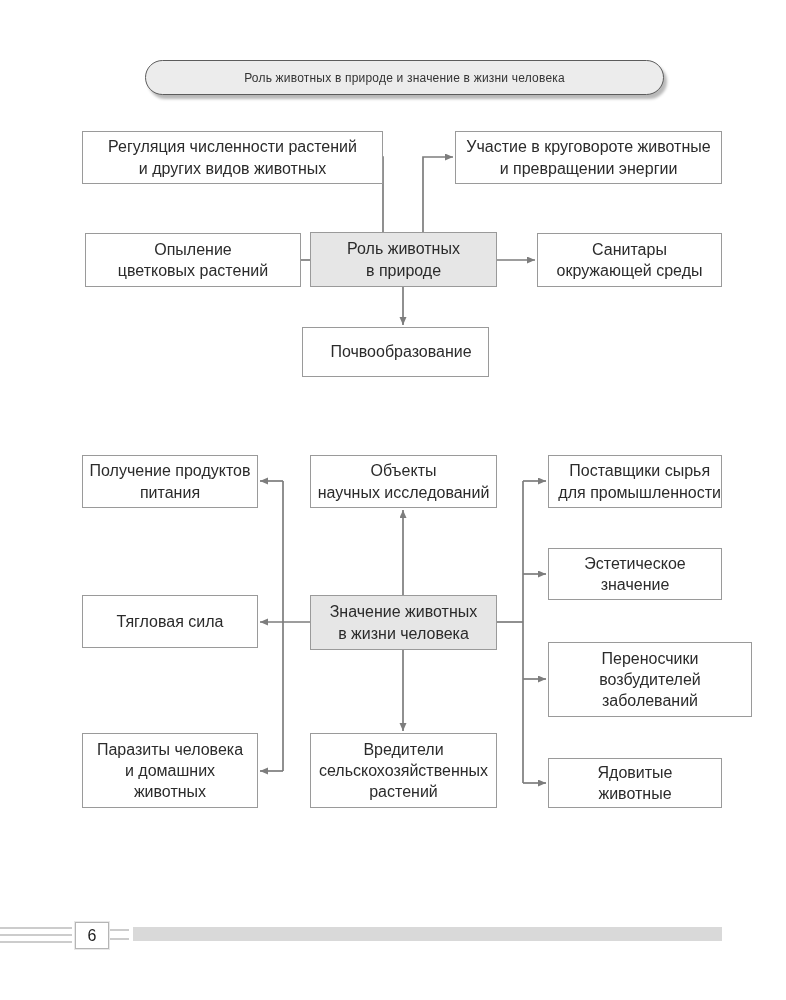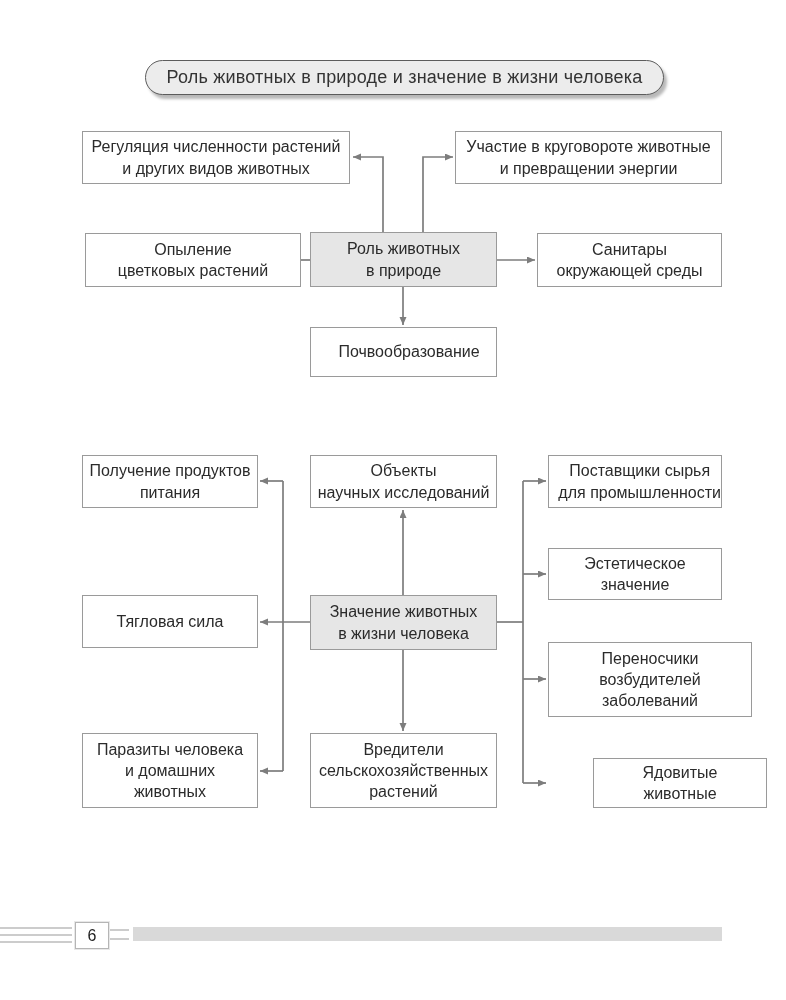--- a/index.html
+++ b/index.html
@@ -14,21 +14,21 @@
   }
   .title-pill {
     position: absolute;
     left: 145px; top: 60px;
     width: 517px; height: 33px;
     background: var(--pill-fill, #ececec);
     border: 1.6px solid #5c5c5c;
     border-radius: 19px;
     box-shadow: 3px 4px 3px rgba(0,0,0,0.28);
     display: flex; align-items: center; justify-content: center;
-    font-size: 18px;
+    font-size: 12px;
     color: #333;
     letter-spacing: 0.2px;
   }
   .box {
     position: absolute;
     background: #ffffff;
     border: 1.6px solid #9a9a9a;
     display: flex; align-items: center; justify-content: center;
     text-align: center;
     font-size: 16px;
@@ -98,41 +98,41 @@
       <line x1="523" y1="574" x2="546" y2="574" marker-end="url(#arr)"></line>
       <line x1="523" y1="679" x2="546" y2="679" marker-end="url(#arr)"></line>
       <polyline points="523,783 546,783" marker-end="url(#arr)"></polyline>
     </g>
   </svg>
 
   <div class="title-pill">
     <span class="lbl">Роль животных в природе и значение в жизни человека</span>
   </div>
 
-  <div class="box" style="left:82px; top:131px; width:268px; height:53px;justify-content:center;">
+  <div class="box" style="left:82px; top:131px; width:301px; height:53px;justify-content:center;">
     <span class="lbl">Регуляция численности растений
 и других видов животных</span>
   </div>
   <div class="box" style="left:455px; top:131px; width:267px; height:53px;">
     <span class="lbl">Участие в круговороте животные
 и превращении энергии</span>
   </div>
   <div class="box" style="left:85px; top:233px; width:216px; height:54px;">
     <span class="lbl">Опыление
 цветковых растений</span>
   </div>
   <div class="box accent" style="left:310px; top:232px; width:187px; height:55px;">
     <span class="lbl">Роль животных
 в природе</span>
   </div>
   <div class="box" style="left:537px; top:233px; width:185px; height:54px;">
     <span class="lbl">Санитары
 окружающей среды</span>
   </div>
-  <div class="box" style="left:310px; top:327px; width:187px; height:50px;padding-left:11px;">
+  <div class="box" style="left:302px; top:327px; width:187px; height:50px;padding-left:11px;">
     <span class="lbl">Почвообразование</span>
   </div>
 
   <div class="box" style="left:82px; top:455px; width:176px; height:53px;">
     <span class="lbl">Получение продуктов
 питания</span>
   </div>
   <div class="box" style="left:310px; top:455px; width:187px; height:53px;">
     <span class="lbl">Объекты
 научных исследований</span>
@@ -160,21 +160,21 @@
   <div class="box" style="left:82px; top:733px; width:176px; height:75px;">
     <span class="lbl">Паразиты человека
 и домашних
 животных</span>
   </div>
   <div class="box" style="left:310px; top:733px; width:187px; height:75px;">
     <span class="lbl">Вредители
 сельскохозяйственных
 растений</span>
   </div>
-  <div class="box" style="left:548px; top:758px; width:174px; height:50px;margin-left:45px;">
+  <div class="box" style="left:548px; top:758px; width:174px; height:50px;">
     <span class="lbl">Ядовитые
 животные</span>
   </div>
 
   <div class="fline" style="left:0; top:927px; width:72px;"></div>
   <div class="fline" style="left:0; top:934px; width:72px;"></div>
   <div class="fline" style="left:0; top:941px; width:72px;"></div>
   <div class="page-num-box">
     <span>6</span>
   </div>

